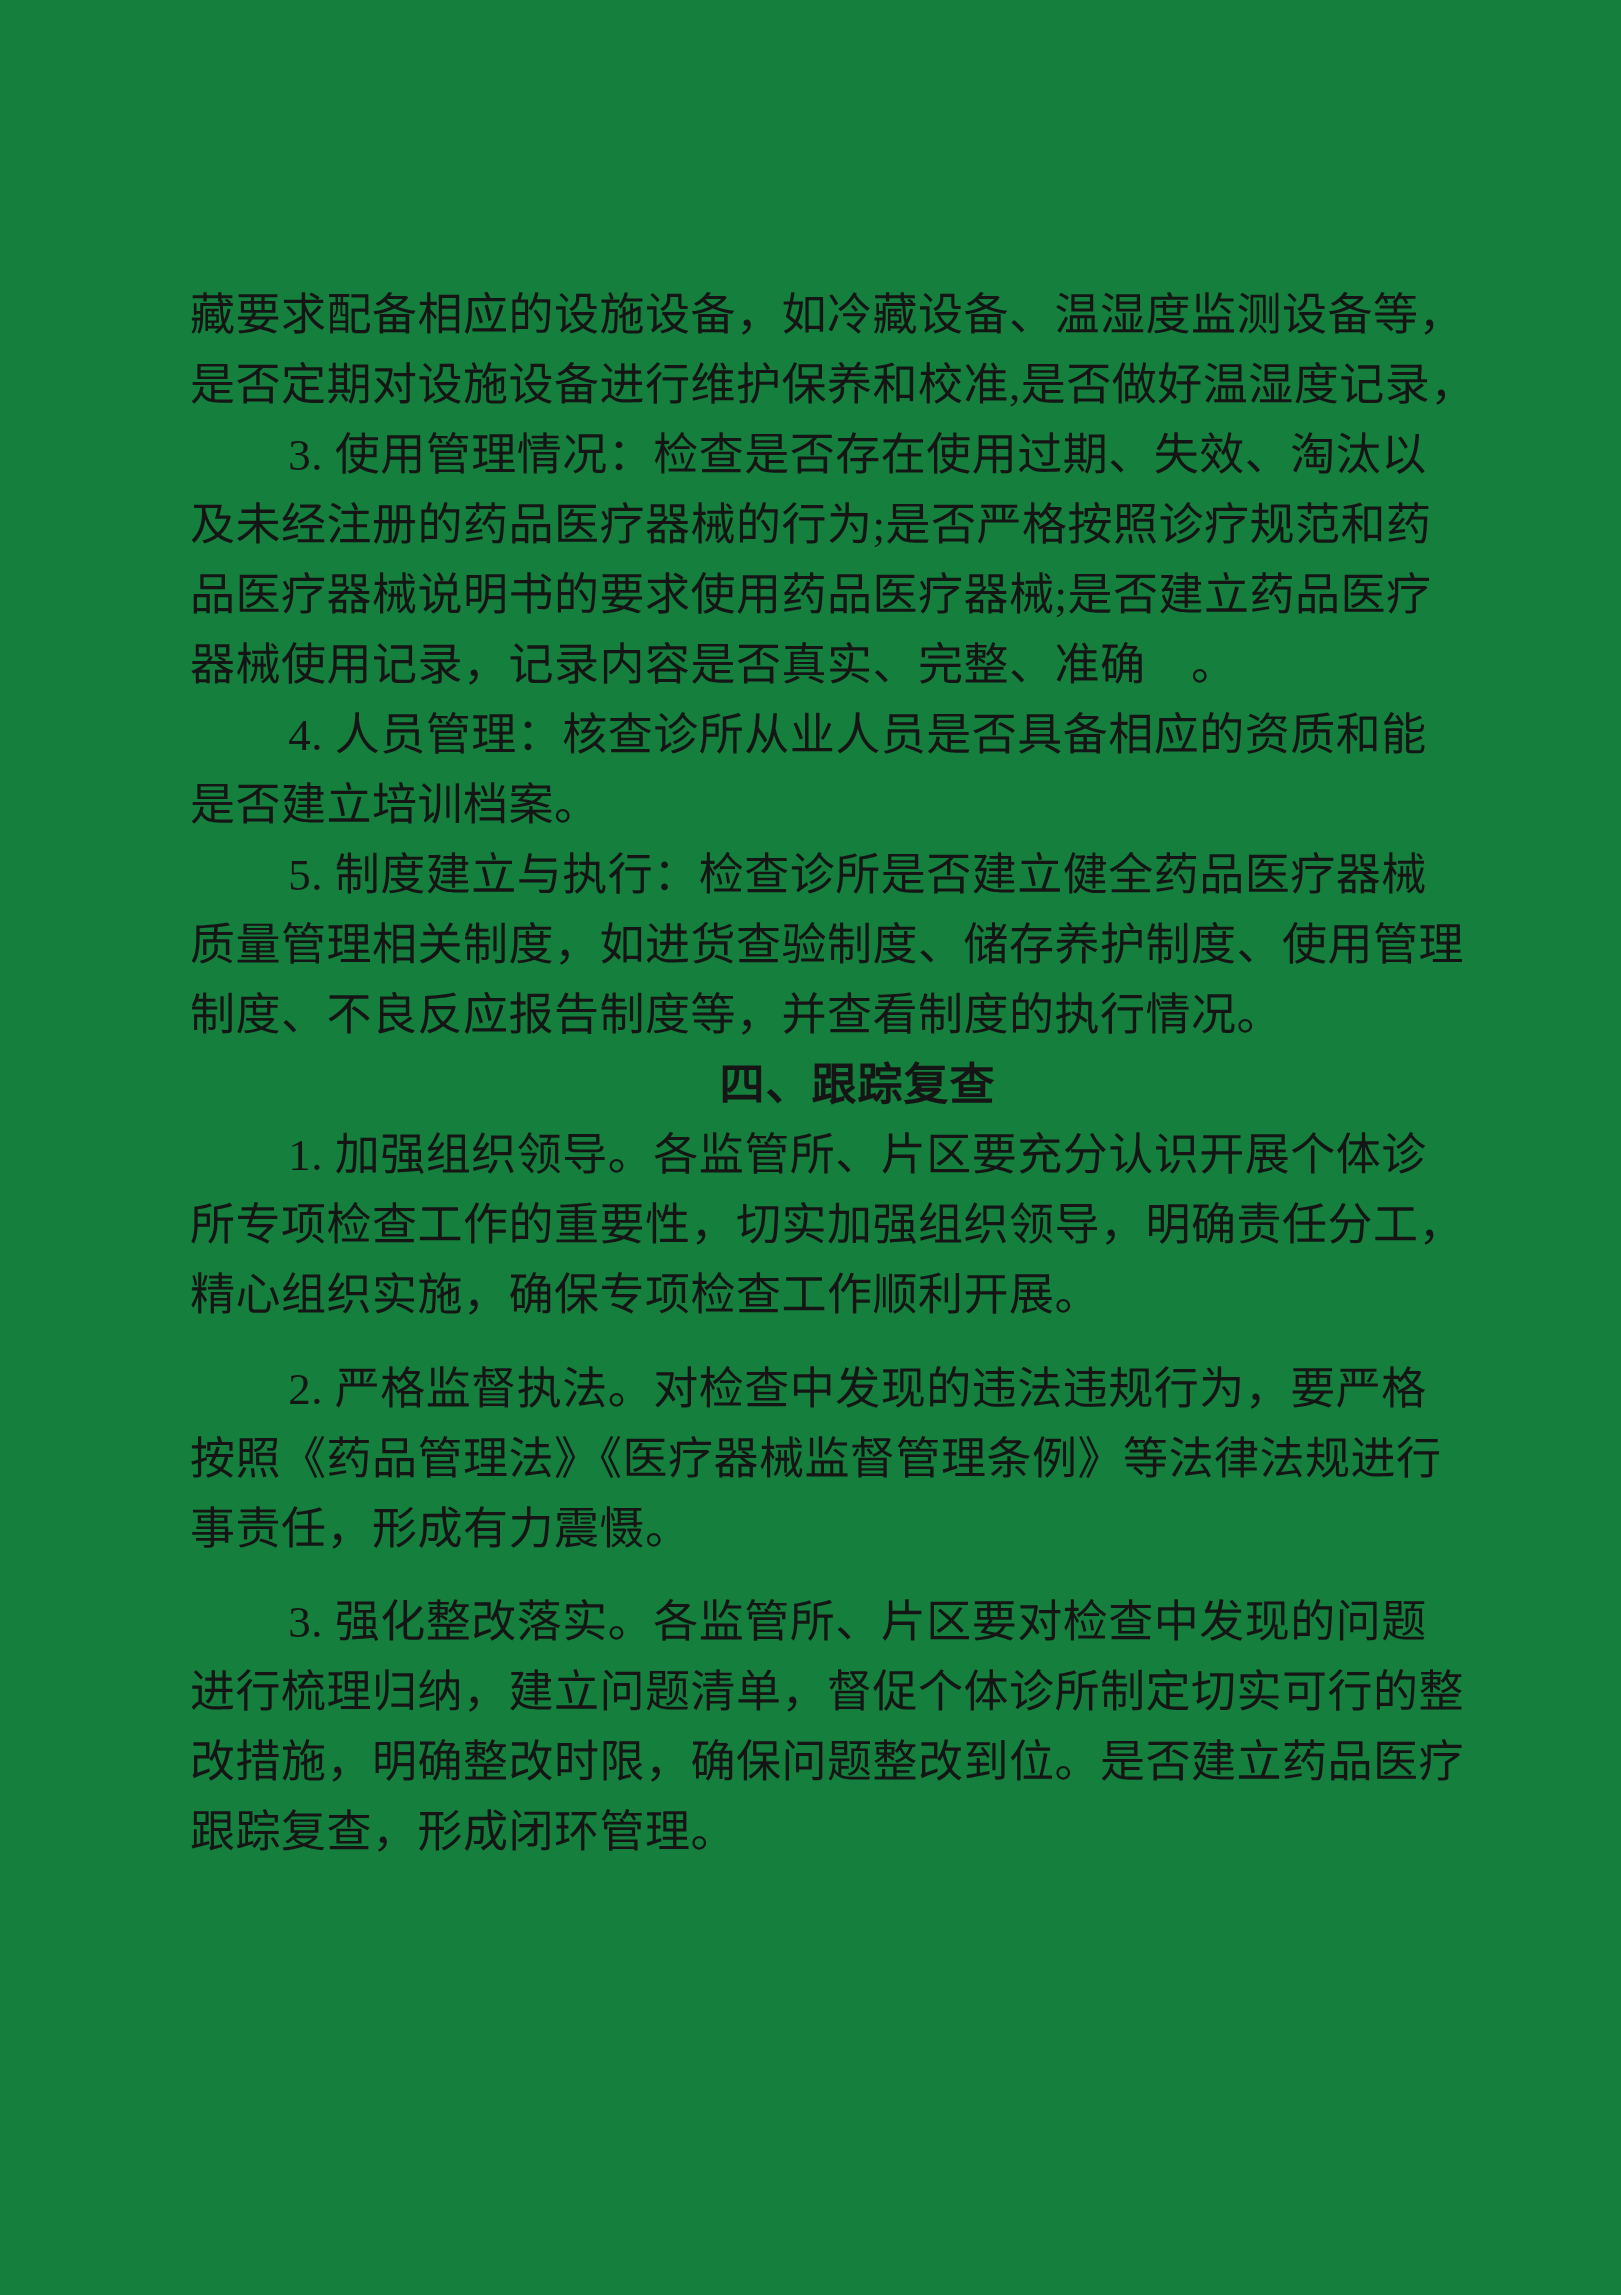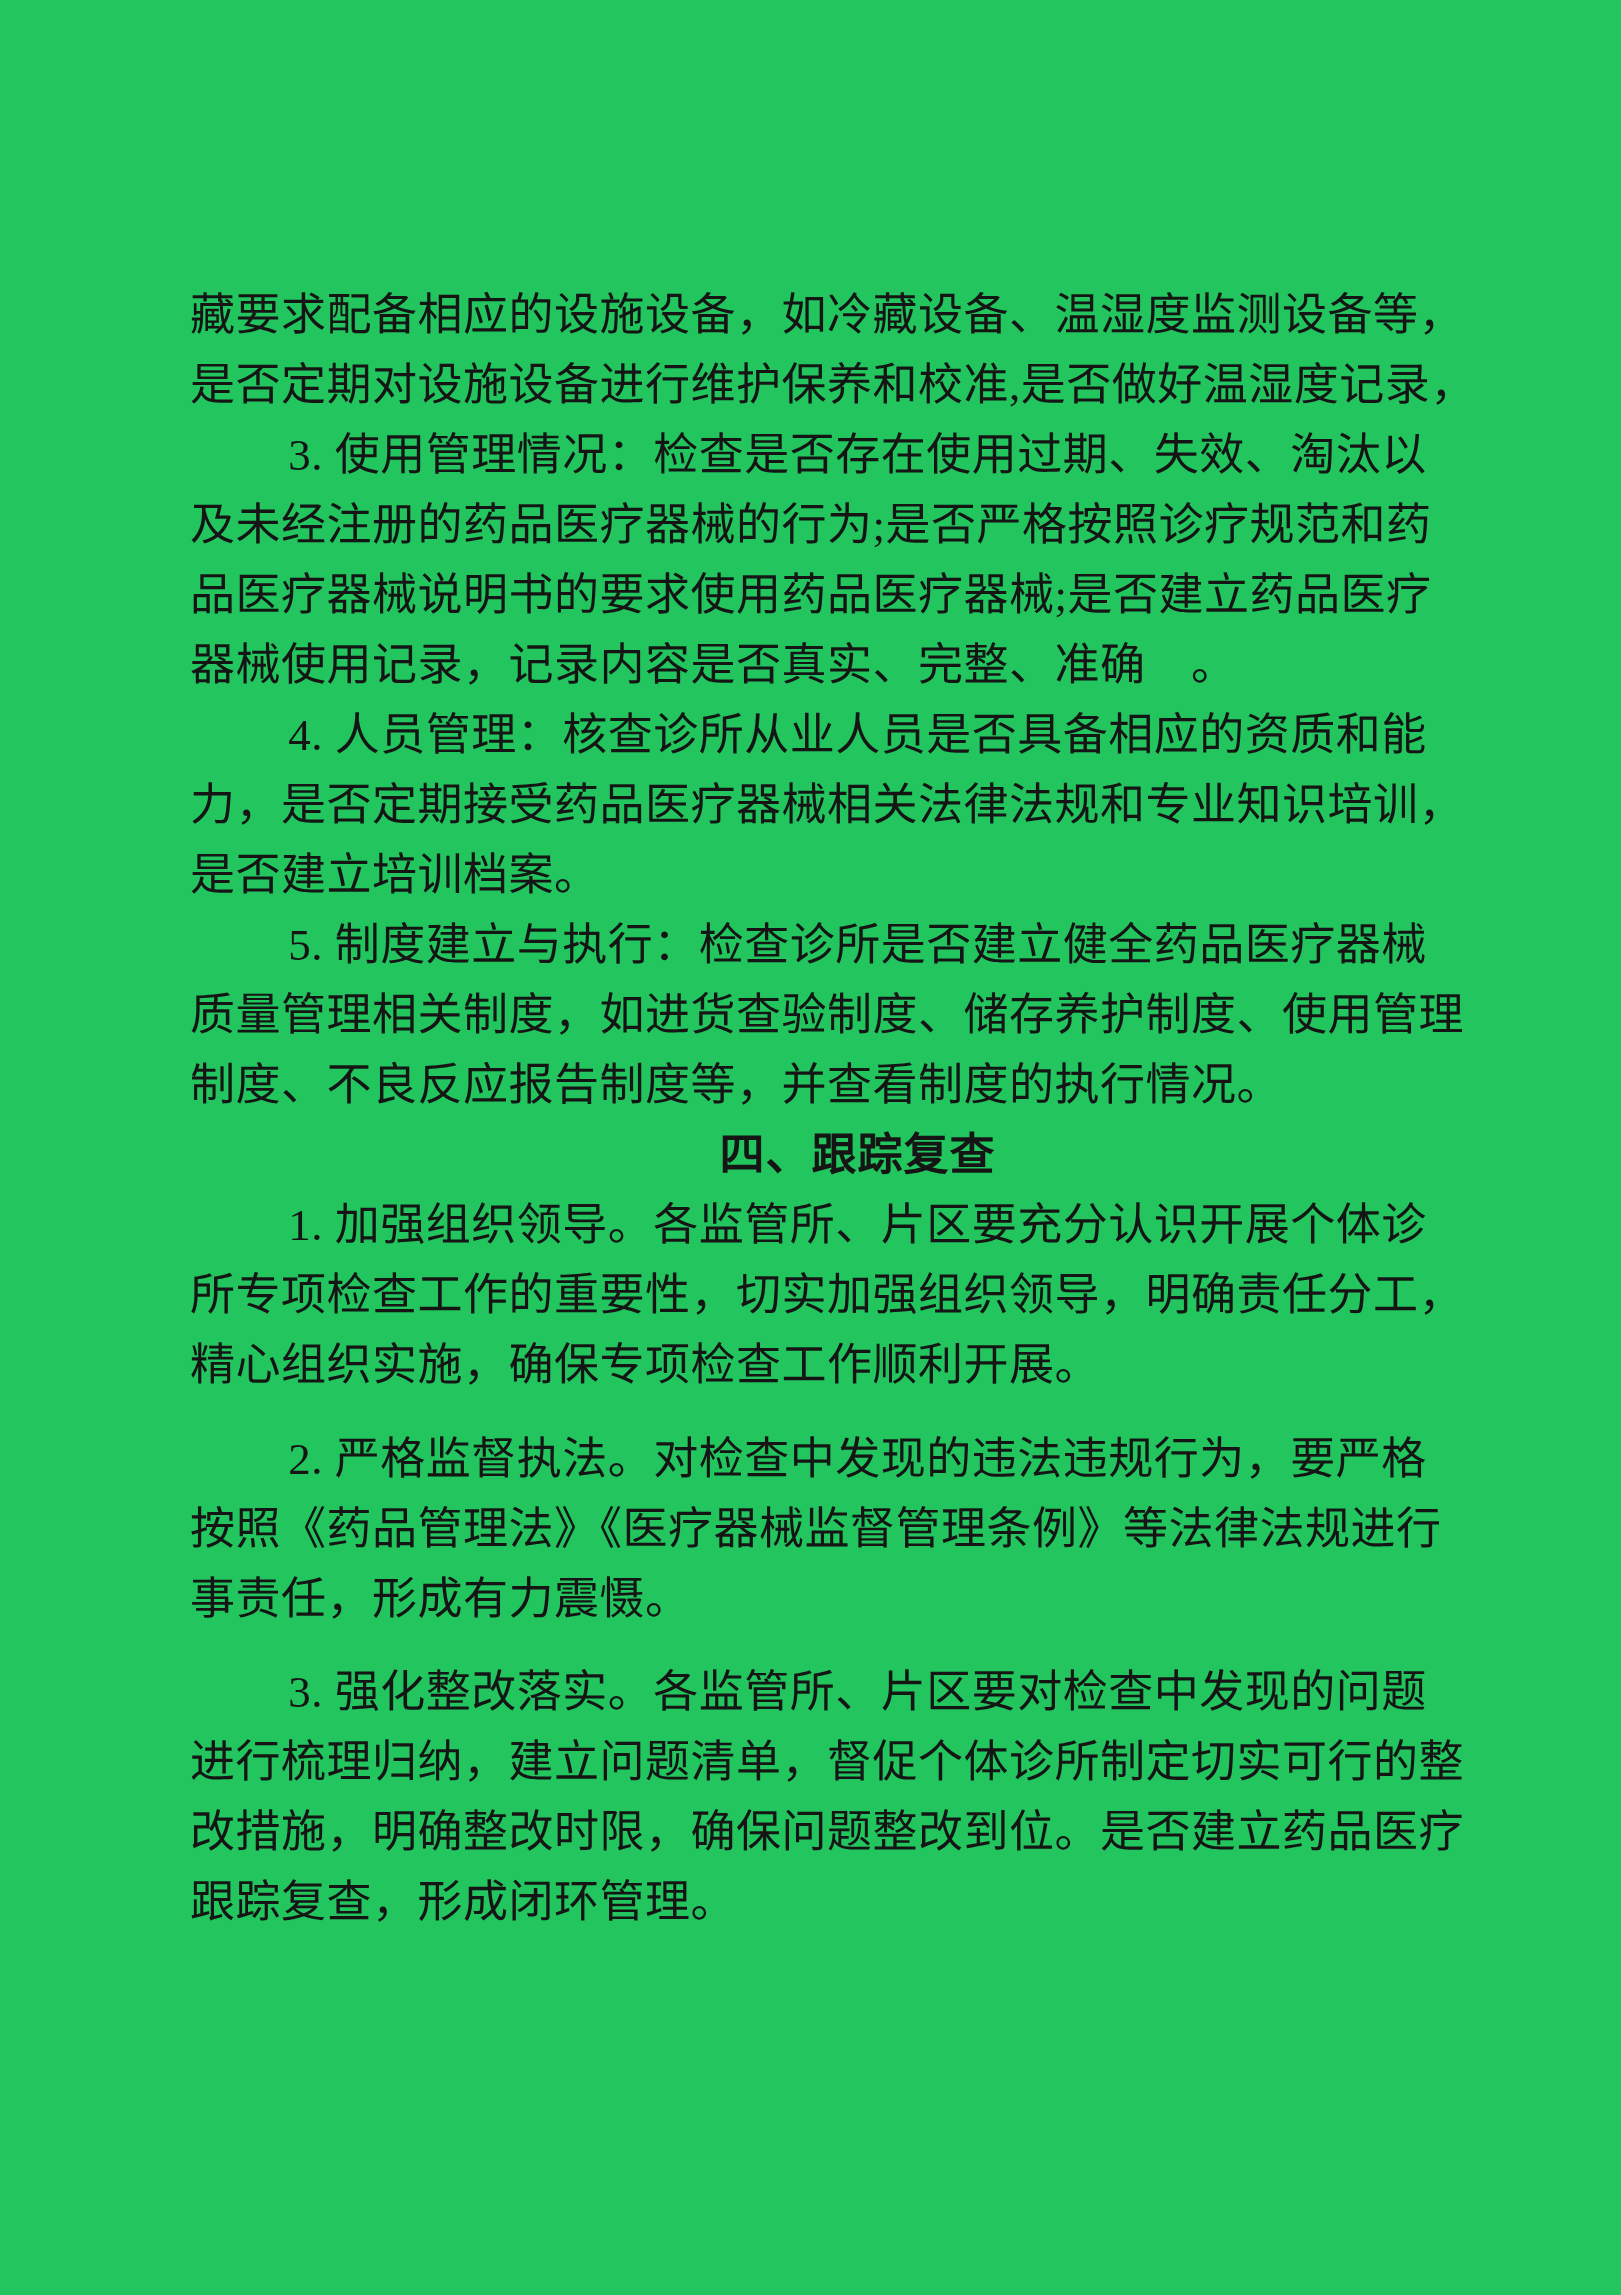--- a/index.html
+++ b/index.html
@@ -9,21 +9,21 @@
   body {
     width: 1622px;
     height: 2295px;
     background: #ffffff;
     overflow: hidden;
   }
   .page {
     position: relative;
     width: 1622px;
     height: 2295px;
-    background: #22c55e;
+    background: #15803d;
     color: #151515;
     font-family: "Liberation Serif", serif;
   }
   .text-block {
     position: absolute;
     left: 190px;
     top: 280px;
     width: 1247px;
   }
   .line {
@@ -55,21 +55,20 @@
 
     <div class="line">藏要求配备相应的设施设备，如冷藏设备、温湿度监测设备等，</div>
     <div class="line">是否定期对设施设备进行维护保养和校准,是否做好温湿度记录，</div>
 
     <div class="line indent">3. 使用管理情况：检查是否存在使用过期、失效、淘汰以</div>
     <div class="line">及未经注册的药品医疗器械的行为;是否严格按照诊疗规范和药</div>
     <div class="line">品医疗器械说明书的要求使用药品医疗器械;是否建立药品医疗</div>
     <div class="line">器械使用记录，记录内容是否真实、完整、准确　。</div>
 
     <div class="line indent">4. 人员管理：核查诊所从业人员是否具备相应的资质和能</div>
-    <div class="line">力，是否定期接受药品医疗器械相关法律法规和专业知识培训，</div>
     <div class="line">是否建立培训档案。</div>
 
     <div class="line indent">5. 制度建立与执行：检查诊所是否建立健全药品医疗器械</div>
     <div class="line">质量管理相关制度，如进货查验制度、储存养护制度、使用管理</div>
     <div class="line">制度、不良反应报告制度等，并查看制度的执行情况。</div>
 
     <div class="line indent heading">四、跟踪复查</div>
 
     <div class="line indent">1. 加强组织领导。各监管所、片区要充分认识开展个体诊</div>
     <div class="line">所专项检查工作的重要性，切实加强组织领导，明确责任分工，</div>

